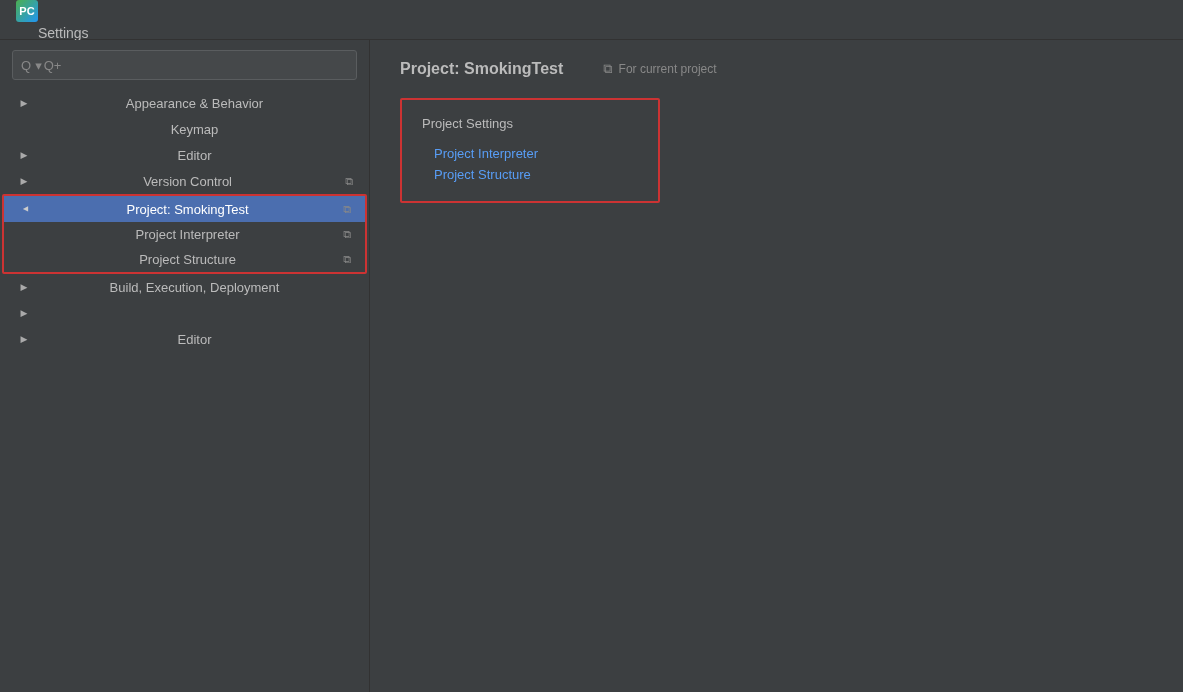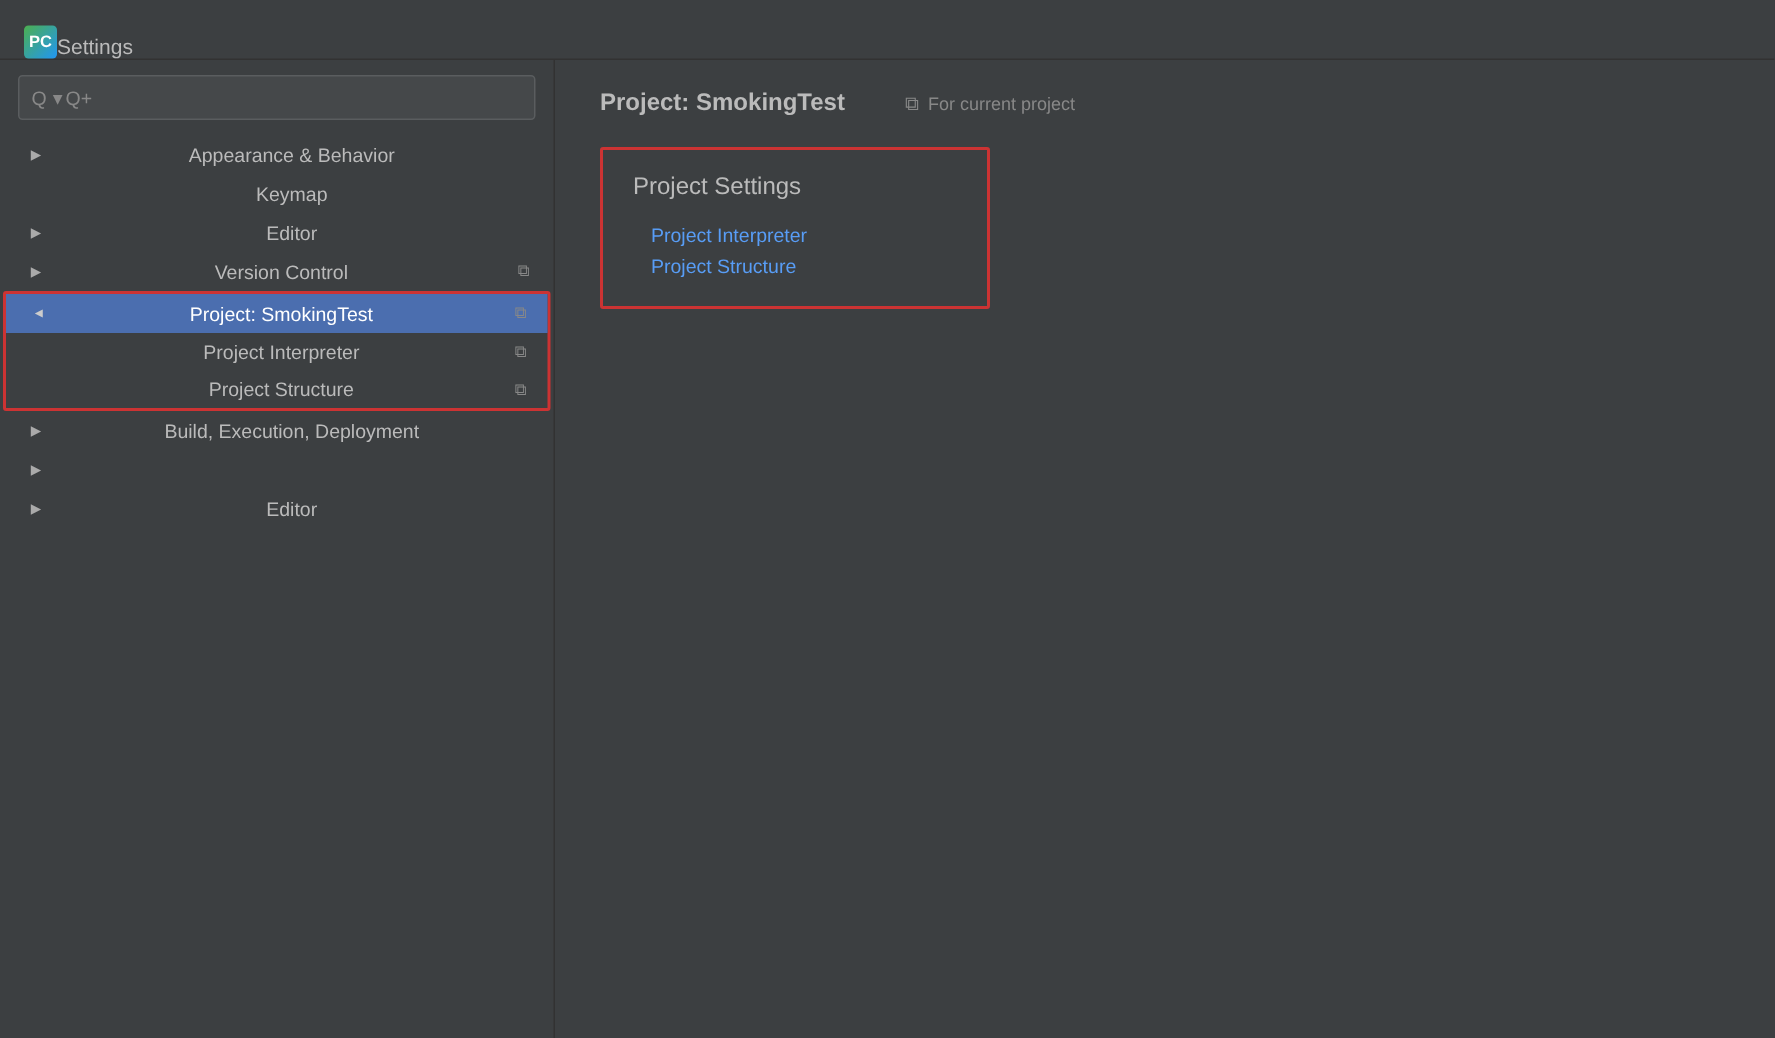--- a/index.html
+++ b/index.html
@@ -10,21 +10,21 @@
       background-color: #3c3f41;
       font-family: 'Segoe UI', Arial, sans-serif;
       font-size: 13px;
       color: #bbbbbb;
       overflow: hidden;
     }
 
     
     .title-bar {
       display: flex;
-      align-items: flex-end;
+      align-items: flex-start;
       height: 40px;
       background-color: #3c3f41;
       padding: 0 16px;
       border-bottom: 1px solid #323232;
     }
 
     .title-bar-title {
       font-size: 14px;
       color: #bbbbbb;
       font-weight: 400;
@@ -156,21 +156,21 @@
     
     .project-settings-card {
       border: 2px solid #cc3333;
       border-radius: 2px;
       padding: 16px 20px;
       width: 260px;
       background-color: #3c3f41;
     }
 
     .card-section-title {
-      font-size: 16px;
+      font-size: 13px;
       color: #bbbbbb;
       margin-bottom: 12px;
       font-weight: 400;
     }
 
     .card-link {
       display: block;
       color: #589df6;
       font-size: 13px;
       padding: 3px 12px;

